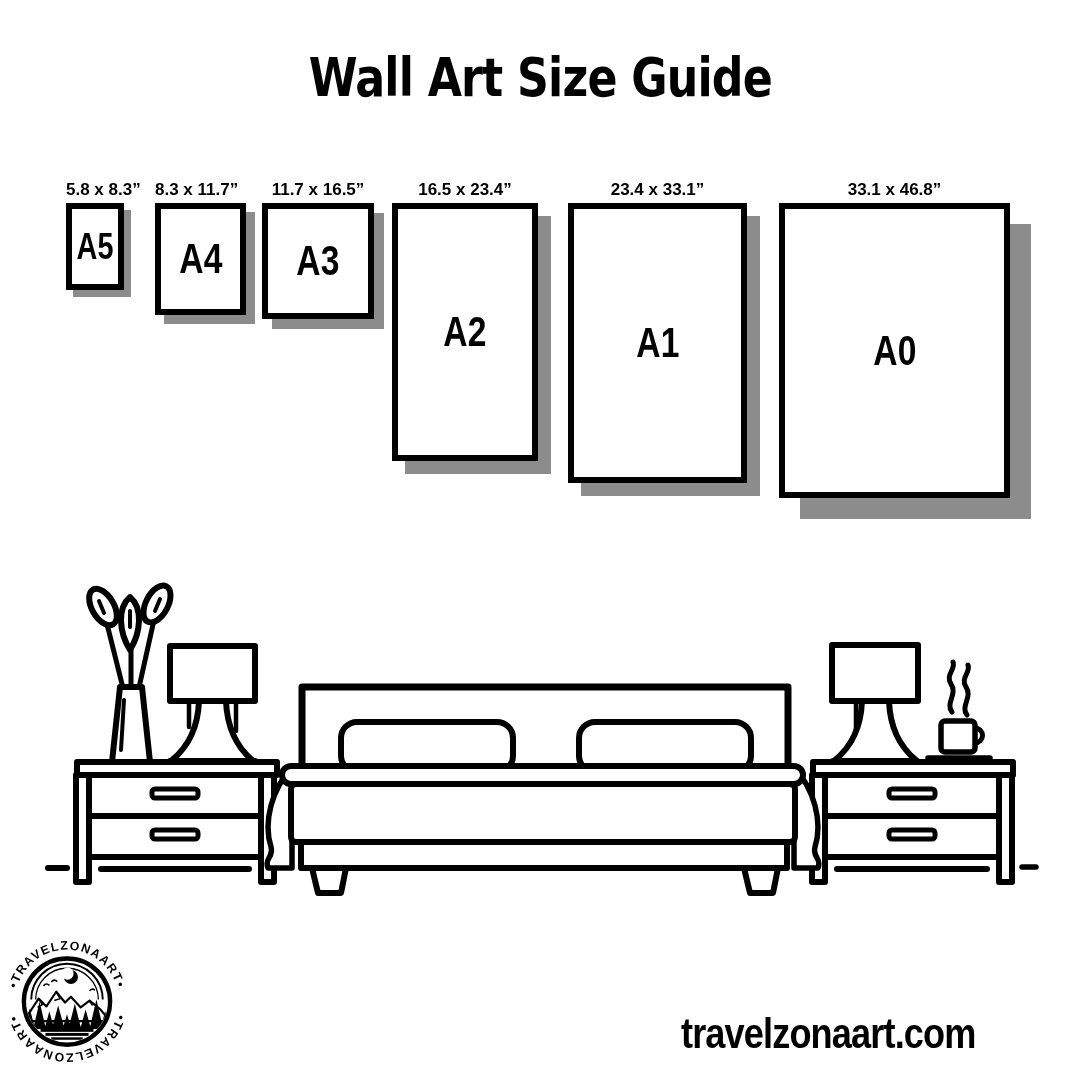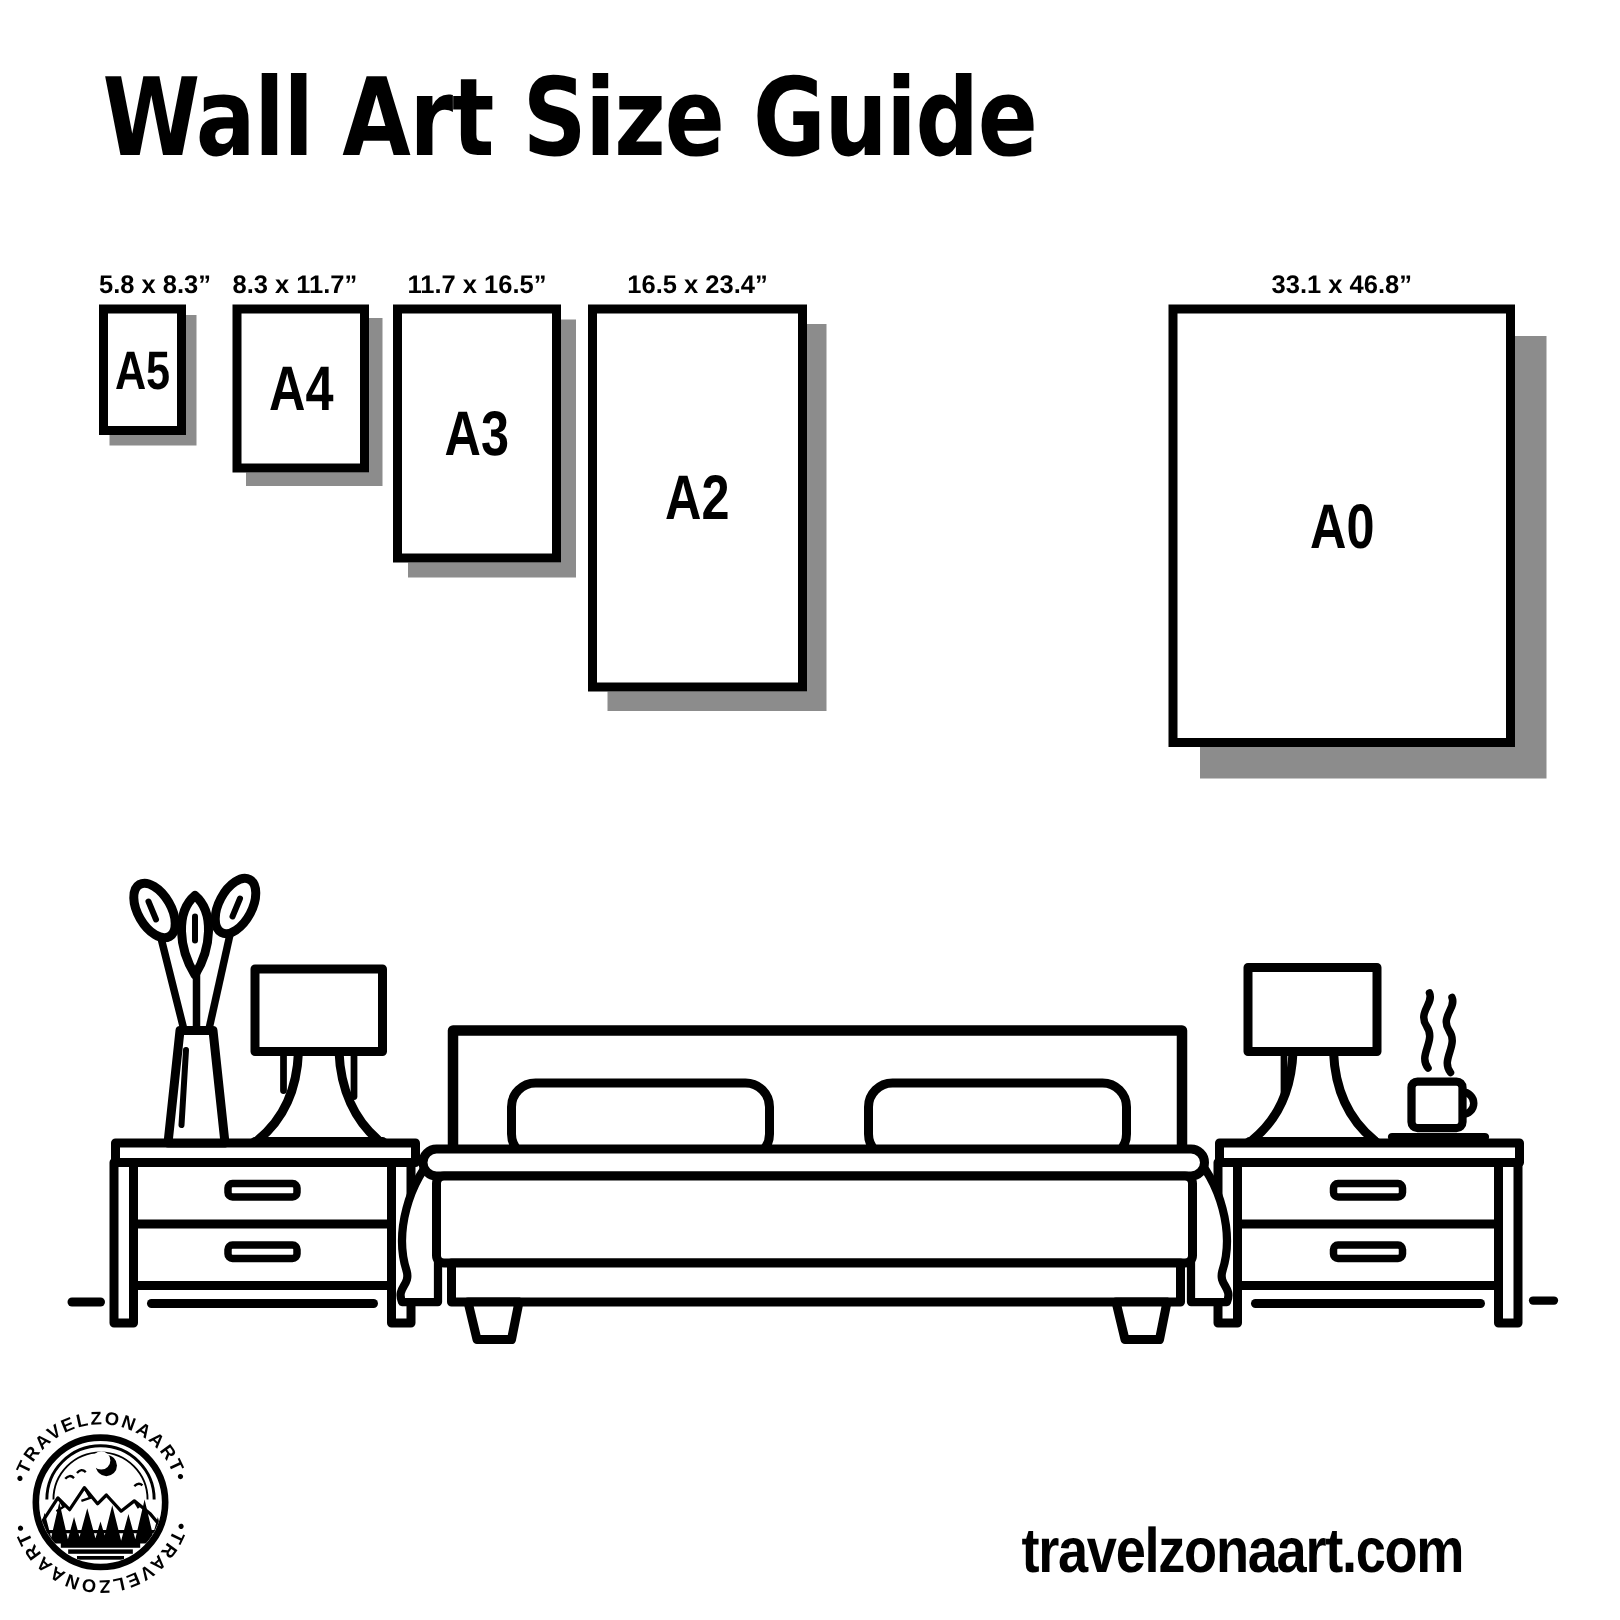--- a/index.html
+++ b/index.html
@@ -1,22 +1,22 @@
 <!DOCTYPE html>
 <html><head>
 <meta charset="utf-8">
 <style>
   html,body{margin:0;padding:0;background:#ffffff;}
   .poster{
     position:relative;width:1080px;height:1080px;background:#ffffff;
     font-family:"Liberation Sans",sans-serif;color:#000;overflow:hidden;
   }
   .title{
-    position:absolute;left:0;right:0;top:46px;text-align:left;white-space:nowrap;
-    font-family:"DejaVu Sans",sans-serif;font-weight:bold;font-size:72px;line-height:64px;
+    position:absolute;left:0;right:0;top:46px;text-align:center;white-space:nowrap;
+    font-family:"DejaVu Sans",sans-serif;font-weight:bold;font-size:54px;line-height:64px;
     letter-spacing:-1px;
   }
   .title-inner{display:inline-block;transform:scaleX(0.82);transform-origin:50% 50%;}
   .paper-group{position:absolute;top:179px;}
   .paper-label{
     height:24px;line-height:22px;text-align:center;font-weight:bold;font-size:17px;
     white-space:nowrap;letter-spacing:0;
   }
   .sheet{
     box-sizing:border-box;border:6px solid #000;background:#fff;
@@ -56,32 +56,38 @@
 
   <div class="paper-group" style="left:155px;width:70px;">
     <div class="paper-label">8.3 x 11.7”</div>
     <div class="sheet" style="width:91px;height:112px;box-shadow:9px 9px 0 0 #8c8c8c;">
       <span class="code">A4</span>
     </div>
   </div>
 
   <div class="paper-group" style="left:262px;width:112px;">
     <div class="paper-label">11.7 x 16.5”</div>
-    <div class="sheet" style="width:112px;height:172px;box-shadow:10px 10px 0 0 #8c8c8c;">
+    <div class="sheet" style="width:112px;height:116px;box-shadow:10px 10px 0 0 #8c8c8c;">
       <span class="code">A3</span>
     </div>
   </div>
 
   <div class="paper-group" style="left:392px;width:146px;">
     <div class="paper-label">16.5 x 23.4”</div>
     <div class="sheet" style="width:146px;height:258px;box-shadow:13px 13px 0 0 #8c8c8c;">
       <span class="code">A2</span>
     </div>
   </div>
 
+  <div class="paper-group" style="left:568px;width:179px;">
+    <div class="paper-label">23.4 x 33.1”</div>
+    <div class="sheet" style="width:179px;height:280px;box-shadow:13px 13px 0 0 #8c8c8c;">
+      <span class="code">A1</span>
+    </div>
+  </div>
 
   <div class="paper-group" style="left:779px;width:231px;">
     <div class="paper-label">33.1 x 46.8”</div>
     <div class="sheet" style="width:231px;height:295px;box-shadow:21px 21px 0 0 #8c8c8c;">
       <span class="code">A0</span>
     </div>
   </div>
 
   <svg class="scene-svg" viewBox="40 580 1000 320">
     <g stroke="#000" stroke-width="6" fill="#fff" stroke-linejoin="round" stroke-linecap="round">

